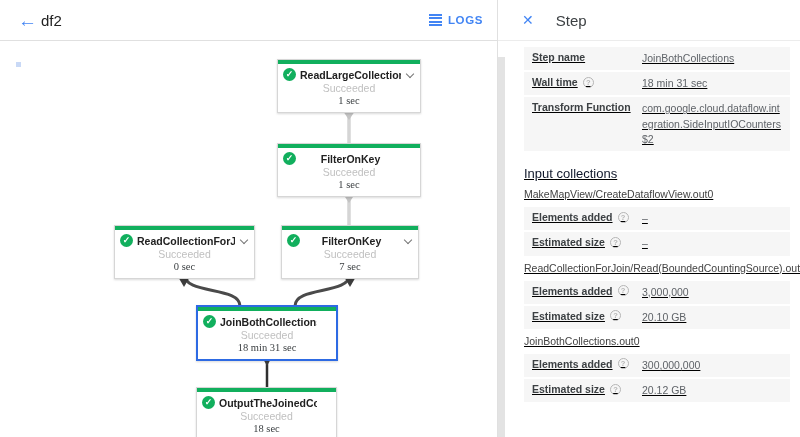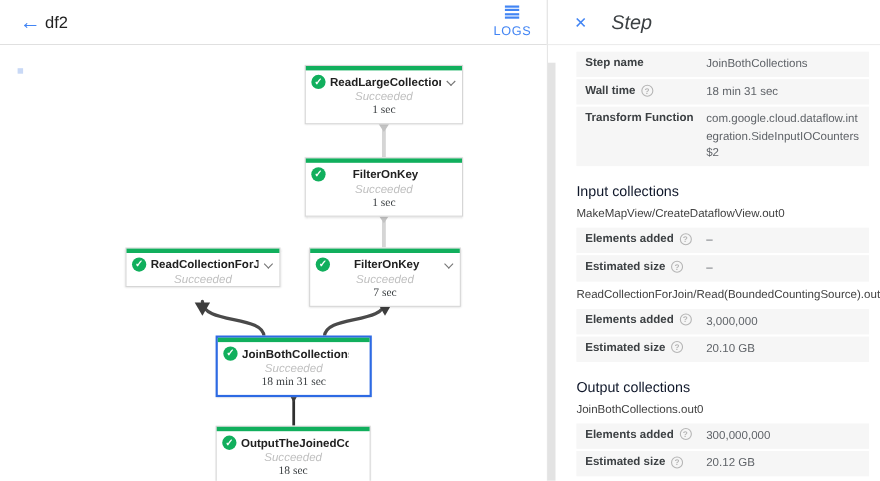--- a/index.html
+++ b/index.html
@@ -14,21 +14,21 @@
   
   .graph-section { width:498px; border-right:1px solid #e0e0e0; display:flex; flex-direction:column; }
   .graph-header {
     height:41px; border-bottom:1px solid #e0e0e0;
     display:flex; align-items:center; padding:0 14px; flex-shrink:0;
   }
   .back-btn { color:#4285f4; font-size:19px; line-height:1; cursor:pointer; padding:2px 4px; }
   .job-title { font-size:15px; color:#212121; }
   .logs-btn {
     margin-left:auto; display:flex; align-items:center; gap:6px;
-    color:#4285f4; font-size:11.5px; font-weight:normal; letter-spacing:.6px; cursor:pointer;flex-direction:column;
+    color:#4285f4; font-size:11.5px; font-weight:bold; letter-spacing:.6px; cursor:pointer;
   }
   .logs-icon { display:inline-flex; flex-direction:column; gap:1.6px; }
   .logs-icon i { display:block; width:13px; height:2px; background:#4285f4; }
 
   .graph-canvas { flex:1; position:relative; background:#fff; overflow:hidden; }
   .edge-layer { position:absolute; inset:0; }
   .edge-light { stroke:#d5d5d5; stroke-width:3.5; fill:none; }
   .tri-light  { fill:#c3c3c3; }
   .edge-dark  { stroke:#4a4a4a; stroke-width:3; fill:none; stroke-linecap:round; }
   .tri-dark   { fill:#3d3d3d; }
@@ -51,36 +51,36 @@
     flex:1; font-size:10.5px; font-weight:bold; color:#212121;
     white-space:nowrap; overflow:hidden;
   }
   .chev-wrap { width:10px; height:10px; flex-shrink:0; position:relative; }
   .chev-wrap.hidden { visibility:hidden; }
   .chev {
     position:absolute; left:2px; top:1px; width:6px; height:6px;
     border-right:1.6px solid #757575; border-bottom:1.6px solid #757575;
     transform:rotate(45deg);
   }
-  .node-status { font-size:10.5px; color:#c0c0c0; margin-top:1px;font-style:italic; }
+  .node-status { font-size:10.5px; color:#c0c0c0; margin-top:1px; }
   .node-time   { font-size:10.5px; color:#3c4043; margin-top:1px; padding-bottom:6px;font-family:Liberation Serif, serif; }
 
   
   .details-panel { flex:1; position:relative; display:flex; flex-direction:column; min-width:0; }
   .panel-scrollbar {
     position:absolute; left:0; top:57px; bottom:0; width:7px;
     background:#e3e3e3; z-index:5; cursor:pointer;
   }
   .panel-header {
     height:41px; flex-shrink:0; border-bottom:1px solid #ececec;
     display:flex; align-items:center; padding-left:22px;
   }
   .close-btn { color:#4285f4; font-size:14px; cursor:pointer; padding:2px; }
-  .panel-title { margin-left:20px; font-size:18px; color:#3c4043;font-style:italic; }
-  .panel-body { flex:1; overflow:hidden; padding:6px 10px 0 26px; }
+  .panel-title { margin-left:20px; font-size:15px; color:#3c4043; }
+  .panel-body { flex:1; overflow:hidden; padding:6px 10px 0 26px;text-decoration:underline; }
 
   .kv { display:flex; align-items:flex-start; background:#f6f6f6; padding:4px 8px; margin-bottom:2px; }
   .kv .k {
     width:110px; flex-shrink:0; font-size:10.5px; font-weight:bold; color:#3c4043;
     display:flex; align-items:center; gap:5px;
   }
   .kv .v { font-size:10.5px; color:#5f6368; word-break:break-all; line-height:1.45; }
   .info-icon {
     width:11px; height:11px; flex-shrink:0; border-radius:50%;
     border:1px solid #b5b5b5; color:#b5b5b5; font-size:7.5px; line-height:9px;
@@ -157,20 +157,21 @@
       <div class="node" style="left:114px; top:184px; width:141px;">
         <div class="node-topbar"></div>
         <div class="node-titlerow">
           <span class="check-icon">✓</span>
           <span class="node-title">ReadCollectionForJoin</span>
           <span class="chev-wrap">
               <i class="chev"></i>
             </span>
         </div>
         <div class="node-status">Succeeded</div>
+        <div class="node-time">0 sec</div>
       </div>
 
       <div class="node" style="left:281px; top:184px; width:138px;">
         <div class="node-topbar"></div>
         <div class="node-titlerow">
           <span class="check-icon">✓</span>
           <span class="node-title">FilterOnKey</span>
           <span class="chev-wrap">
               <i class="chev"></i>
             </span>
@@ -260,21 +261,20 @@
         <span class="v">3,000,000</span>
       </div>
       <div class="kv">
         <span class="k">
             <span>Estimated size</span>
           <span class="info-icon">?</span>
           </span>
         <span class="v">20.10 GB</span>
       </div>
 
-      <div class="section-heading">Output collections</div>
       <div class="group-name">JoinBothCollections.out0</div>
       <div class="kv">
         <span class="k">
             <span>Elements added</span>
           <span class="info-icon">?</span>
           </span>
         <span class="v">300,000,000</span>
       </div>
       <div class="kv">
         <span class="k">

